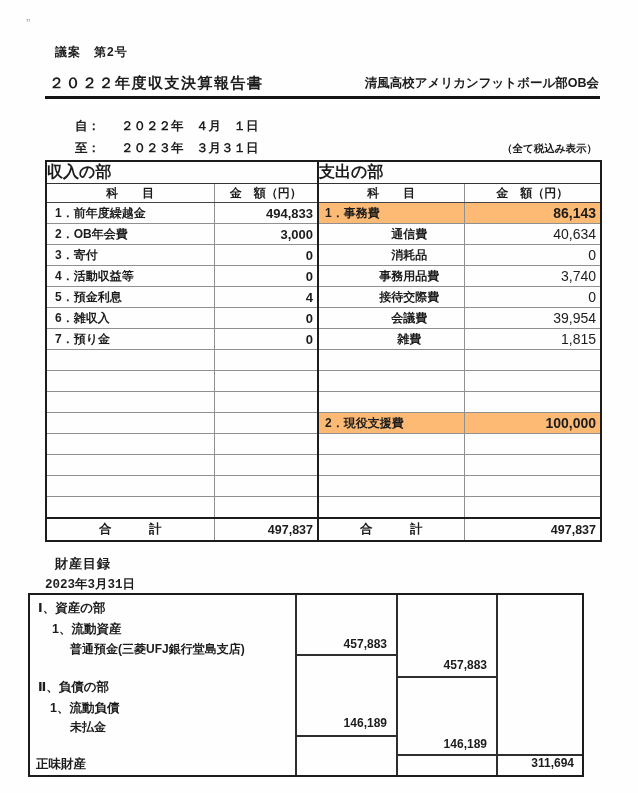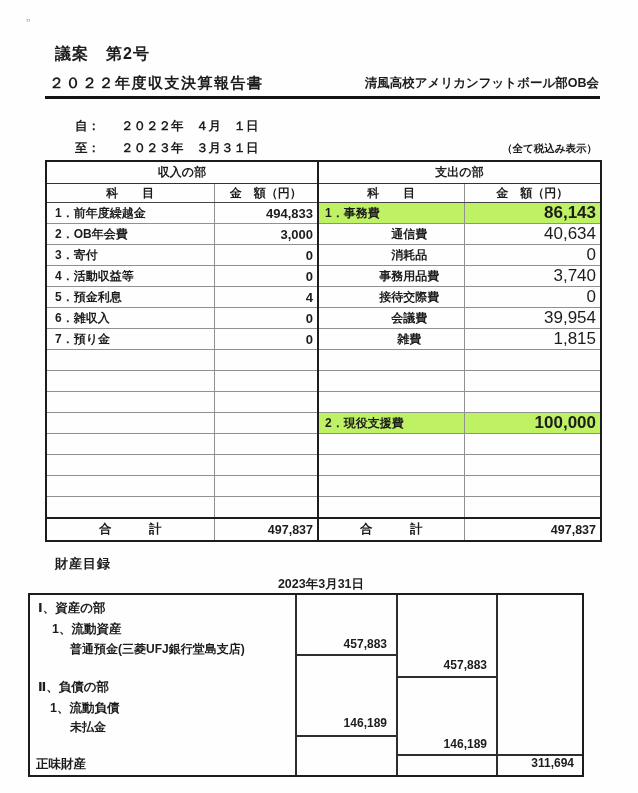--- a/index.html
+++ b/index.html
@@ -2,21 +2,21 @@
 <html><head>
 <meta charset="utf-8">
 <style>
   html,body { margin:0; padding:0; background:#ffffff; }
   .page {
     position:relative; width:638px; height:793px; background:#fefefe;
     font-family:"Liberation Sans","DejaVu Sans",sans-serif; color:#1c1c1c;
     overflow:hidden;
   }
   .mark { position:absolute; left:26px; top:17px; color:#b0b0b0; font-size:9px; font-weight:700; }
-  .doc-no { position:absolute; left:55px; top:44px; font-size:16px; font-weight:700; letter-spacing:1px; }
+  .doc-no { position:absolute; left:55px; top:44px; font-size:12px; font-weight:700; letter-spacing:1px; }
   .title-bar {
     position:absolute; left:45px; top:74px; width:555px;
     border-bottom:3px solid #141414; display:flex; align-items:flex-end; padding-bottom:3px;
   }
   .title { font-size:15px; font-weight:700; letter-spacing:1.5px; margin-left:4px; white-space:nowrap; }
   .org { font-size:12.5px; font-weight:700; margin-left:auto; margin-right:1px; padding-bottom:1px; white-space:nowrap; }
   .period-row { position:absolute; left:75px; display:flex; font-size:12.5px; font-weight:700; }
   .period-row .plabel { width:46px; }
   .row-from { top:118px; }
   .row-to   { top:140px; }
@@ -24,37 +24,37 @@
 
   
   .mt {
     position:absolute; left:45px; top:160px; width:555px;
     border-collapse:collapse; table-layout:fixed; border:2.2px solid #1c1c1c;
   }
   .mt td {
     border:1px solid #909090; height:20px; padding:0;
     font-size:12px; font-weight:700; overflow:hidden; white-space:nowrap;
   }
-  .mt tr.head td { height:21px; text-align:center; font-size:12px; border-bottom:1.4px solid #333; }
+  .mt tr.head td { height:21px; text-align:left; font-size:16px; border-bottom:1.4px solid #333; }
   .mt tr.subhead td { height:18px; text-align:center; font-size:12px; border-bottom:1.4px solid #444; }
   .mt td.il { text-align:left; padding-left:8px; }
   .mt td.iv { text-align:right; padding-right:4px; font-size:13px; }
   .mt td.el { text-align:left; padding-left:6px; }
   .mt td.el.sub { text-align:center; padding-left:36px; }
-  .mt td.ev { text-align:right; padding-right:4px; font-size:17px; }
+  .mt td.ev { text-align:right; padding-right:4px; font-size:14px; }
   .mt td.ev.subv { font-weight:400; }
   .mt td.expb { border-left:2.2px solid #1c1c1c; }
   .mt td.amt-b { border-left:1.2px solid #555; }
-  .mt td.hl { background:#bef264;margin-top:39px; }
+  .mt td.hl { background:#fdba74;margin-top:39px; }
   .mt tr.total td { border-top:2px solid #1c1c1c; height:21px; font-size:12.5px; }
   .mt td.ctr { text-align:center; }
 
   
   .inv-title { position:absolute; left:55px; top:555px; font-size:13px; font-weight:700; letter-spacing:1px; }
-  .inv-date { position:absolute; left:45px; top:576px; width:552px; text-align:center; font-size:12.5px; font-weight:700; }
+  .inv-date { position:absolute; left:45px; top:576px; width:552px; text-align:left; font-size:12.5px; font-weight:700;font-family:Liberation Mono, monospace; }
   .pt { position:absolute; left:28px; top:593px; width:552px; height:180px; border:2px solid #1c1c1c; background:#fefefe; }
   .pt .vline { position:absolute; top:0; bottom:0; width:1.5px; background:#2e2e2e; }
   .pt .hseg  { position:absolute; height:1.5px; background:#2e2e2e; }
   .pt .lbl { position:absolute; font-size:12.5px; font-weight:700; white-space:nowrap; }
   .pt .num { position:absolute; font-size:12px; font-weight:700; text-align:right; padding-right:4px; box-sizing:border-box; white-space:nowrap; }
 </style>
 </head>
 <body>
 
 <div class="page">

